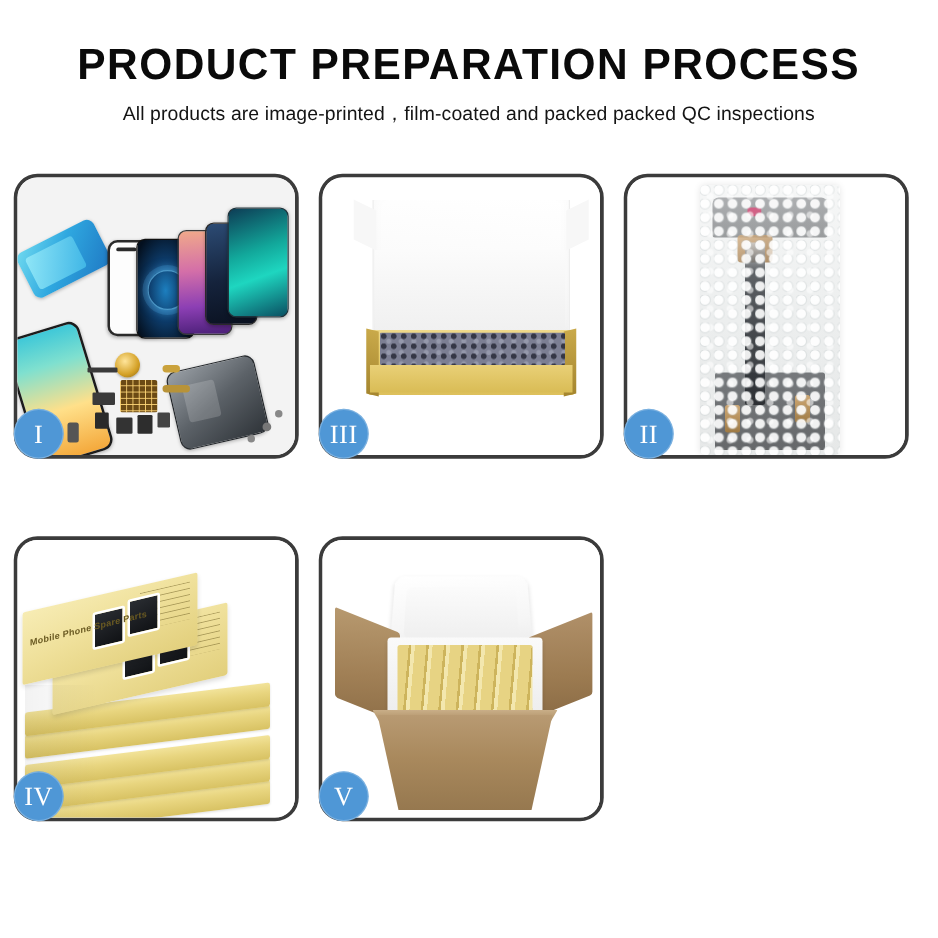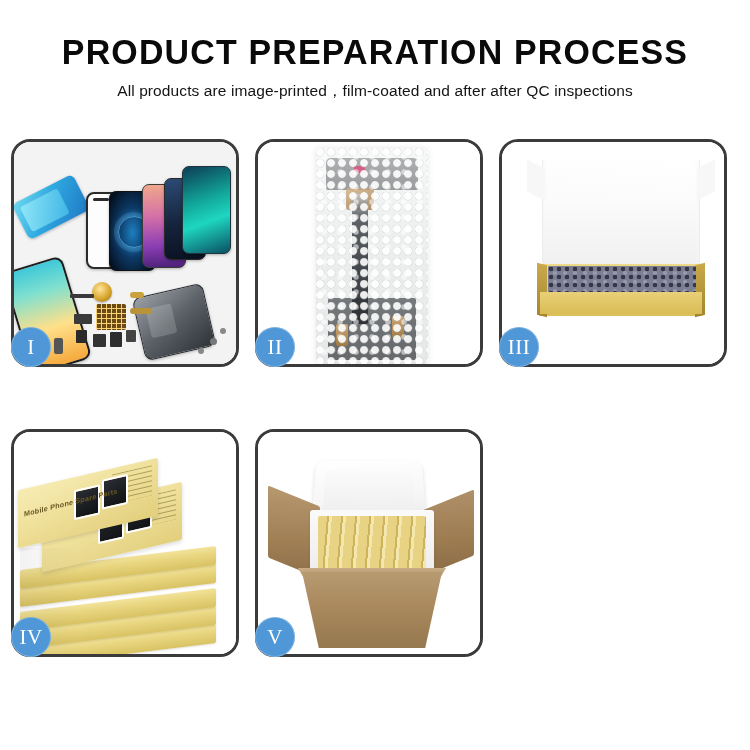--- a/index.html
+++ b/index.html
@@ -422,21 +422,21 @@
     background: rgba(122,100,68,.55); border-radius:1px;
   }
   .c-tape.t1{left:52px; top:96px; transform: skewY(18deg);}
   .c-tape.t2{left:56px; top:168px; transform: skewY(18deg);}
 </style>
 </head>
 <body>
 
 <div class="header">
   <div class="title">PRODUCT PREPARATION PROCESS</div>
-  <div class="subtitle">All products are image-printed，film-coated and after after QC inspections</div>
+  <div class="subtitle">All products are image-printed，film-coated and packed packed QC inspections</div>
 </div>
 
 <div class="grid">
 
   <div class="panel">
     <div class="panel-inner p1">
       <div class="ph ph-a"></div>
       <div class="ph ph-b"></div>
       <div class="ph ph-c"></div>
       <div class="ph ph-d"></div>
@@ -456,45 +456,45 @@
       <div class="tiny t8"></div>
       <div class="tiny t9"></div>
       <div class="tiny t10"></div>
       <div class="tiny t11"></div>
       <div class="tiny t12"></div>
     </div>
     <div class="badge">I</div>
   </div>
 
   <div class="panel">
+    <div class="panel-inner p3">
+      <div class="b3-lid"></div>
+      <div class="b3-foamback"></div>
+      <div class="b3-tray"></div>
+      <div class="b3-grey"></div>
+      <div class="b3-frontwall"></div>
+    </div>
+    <div class="badge">III</div>
+  </div>
+
+  <div class="panel">
     <div class="panel-inner p2">
       <div class="bubble-bag">
         <div class="panel-dark"></div>
         <div class="flex-head"></div>
         <div class="flex-strip"></div>
         <div class="lcd-body"></div>
         <div class="gold-tab g1"></div>
         <div class="gold-tab g2"></div>
         <div class="pink-mark"></div>
         <div class="bubbles"></div>
         <div class="bubbles2"></div>
       </div>
     </div>
     <div class="badge">II</div>
-  </div>
-
-  <div class="panel">
-    <div class="panel-inner p3">
-      <div class="b3-lid"></div>
-      <div class="b3-foamback"></div>
-      <div class="b3-tray"></div>
-      <div class="b3-grey"></div>
-      <div class="b3-frontwall"></div>
-    </div>
-    <div class="badge">III</div>
   </div>
 
   <div class="panel">
     <div class="panel-inner p4">
       <div class="stack">
         <div class="sbox s3"></div>
         <div class="sbox s2"></div>
         <div class="sbox s1"></div>
         <div class="sbox s4"></div>
         <div class="sbox s5"></div>

